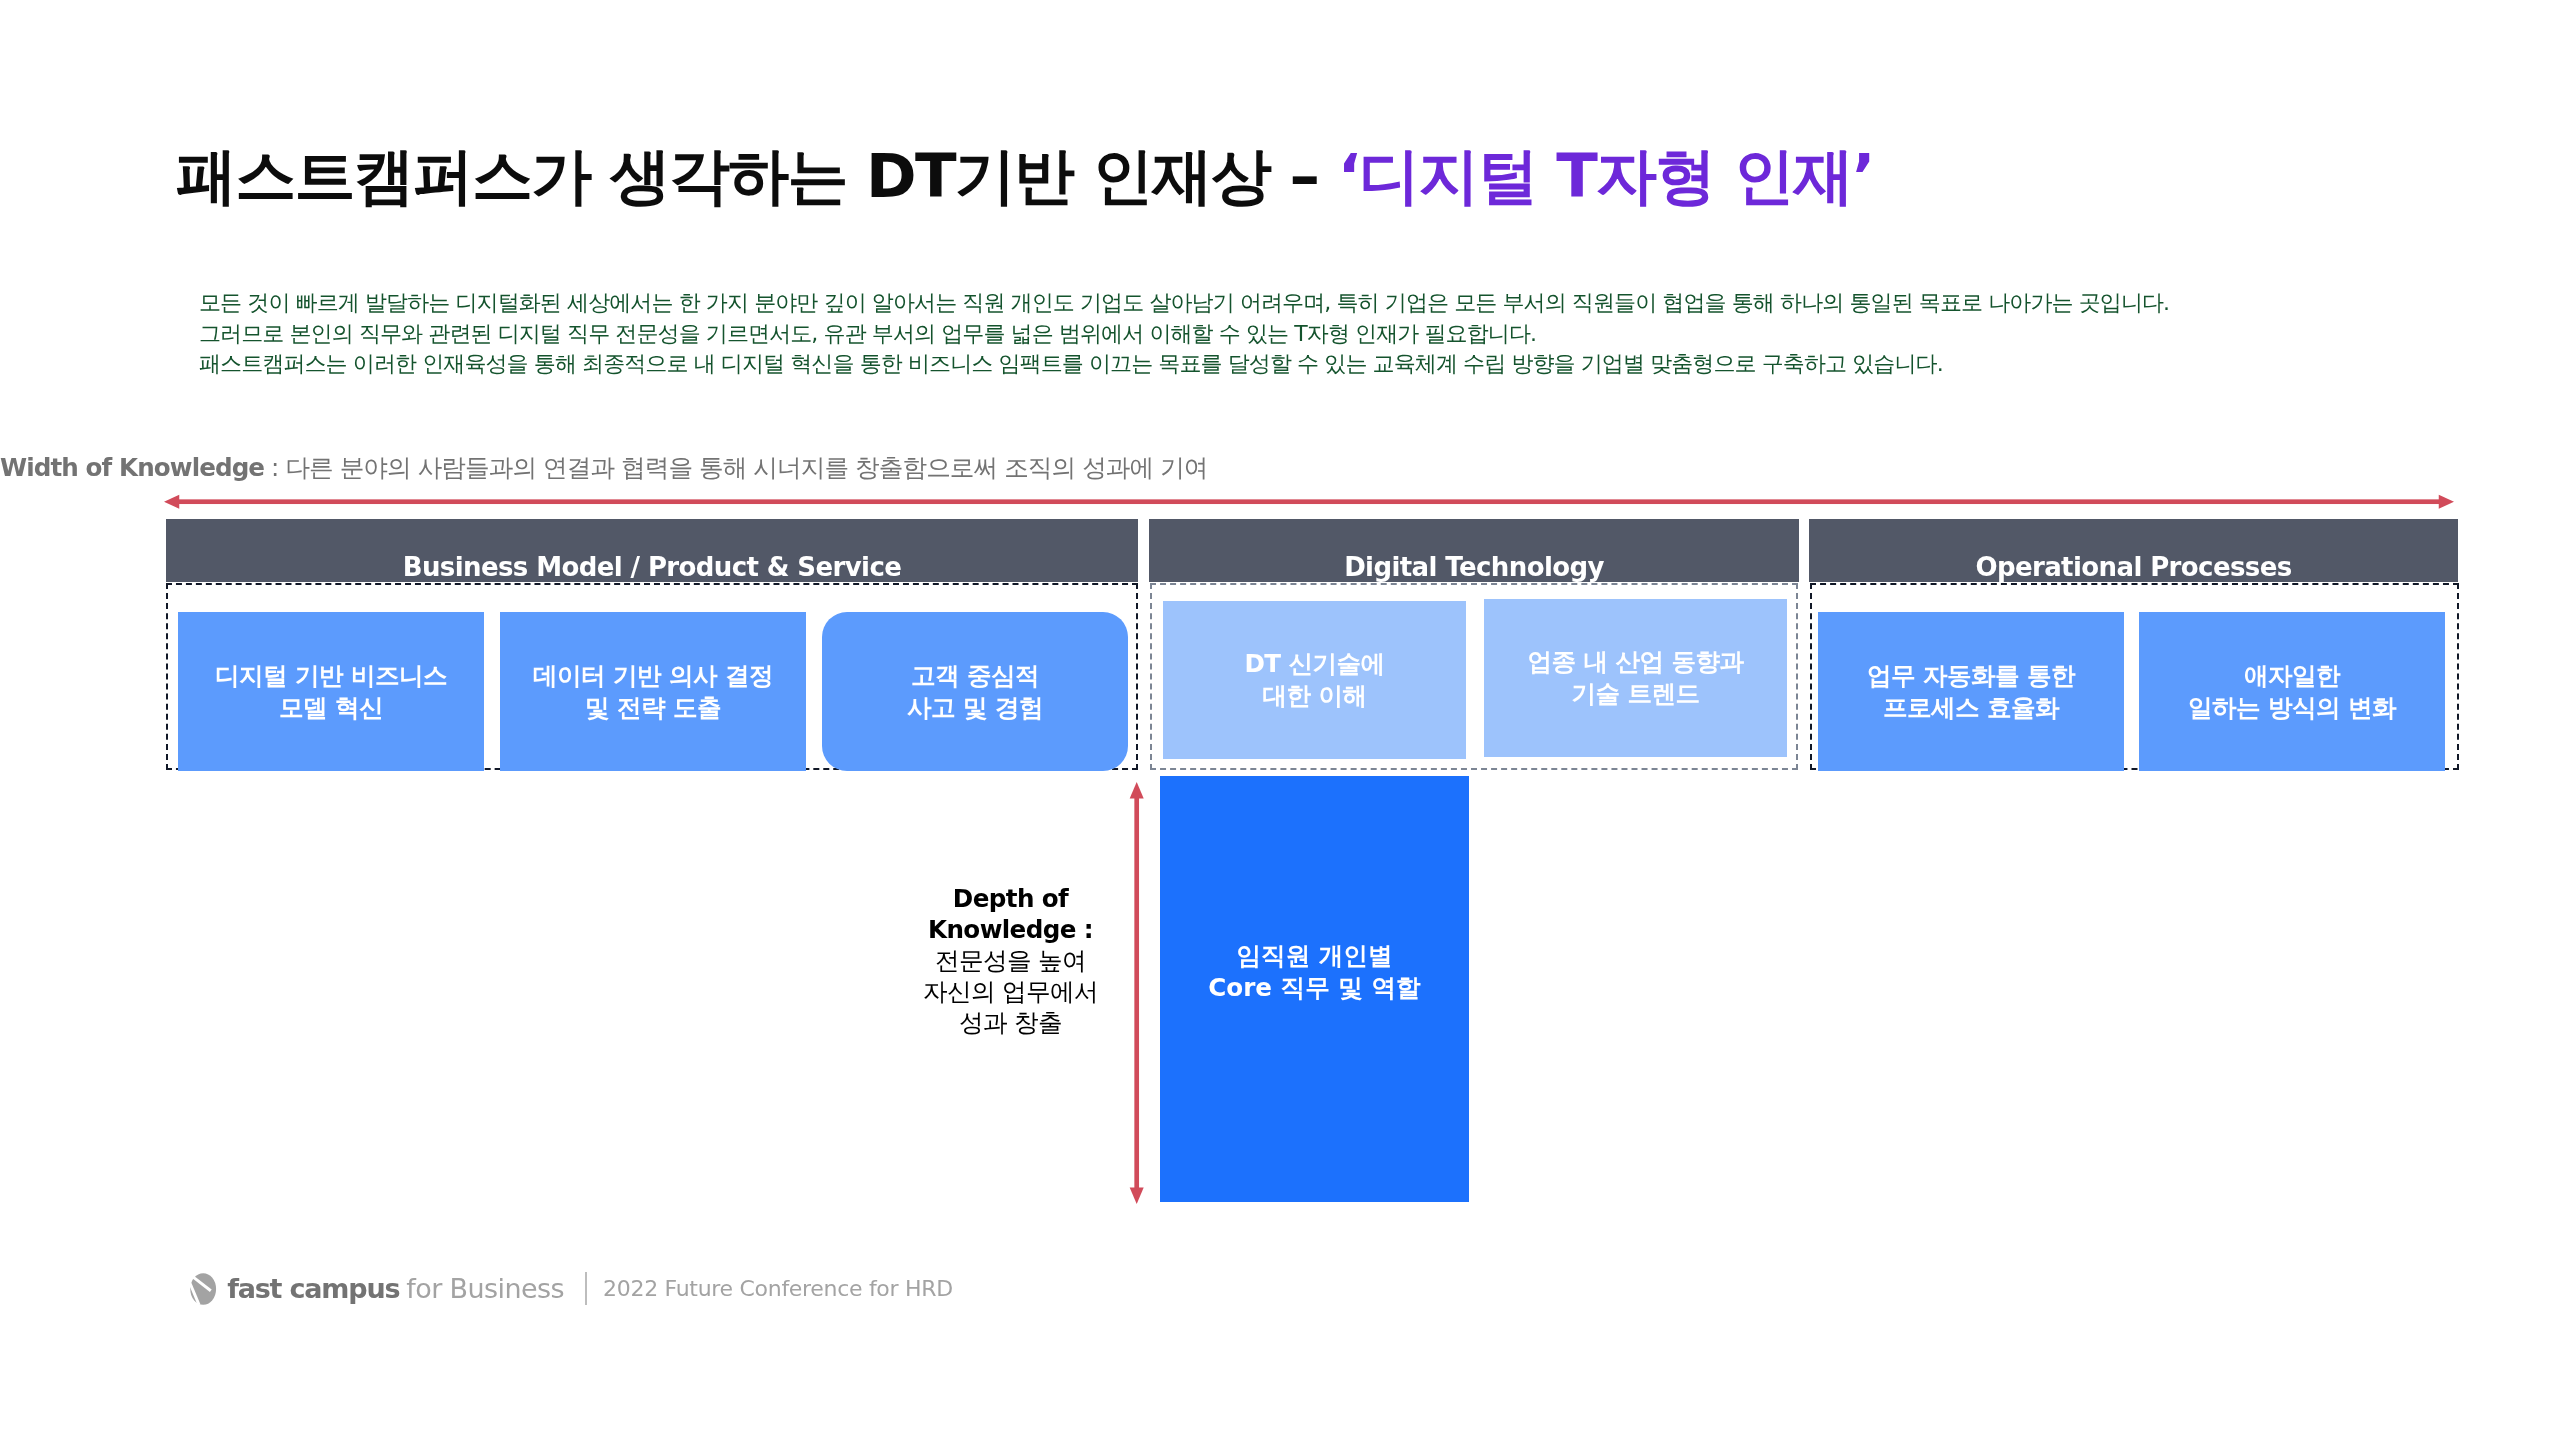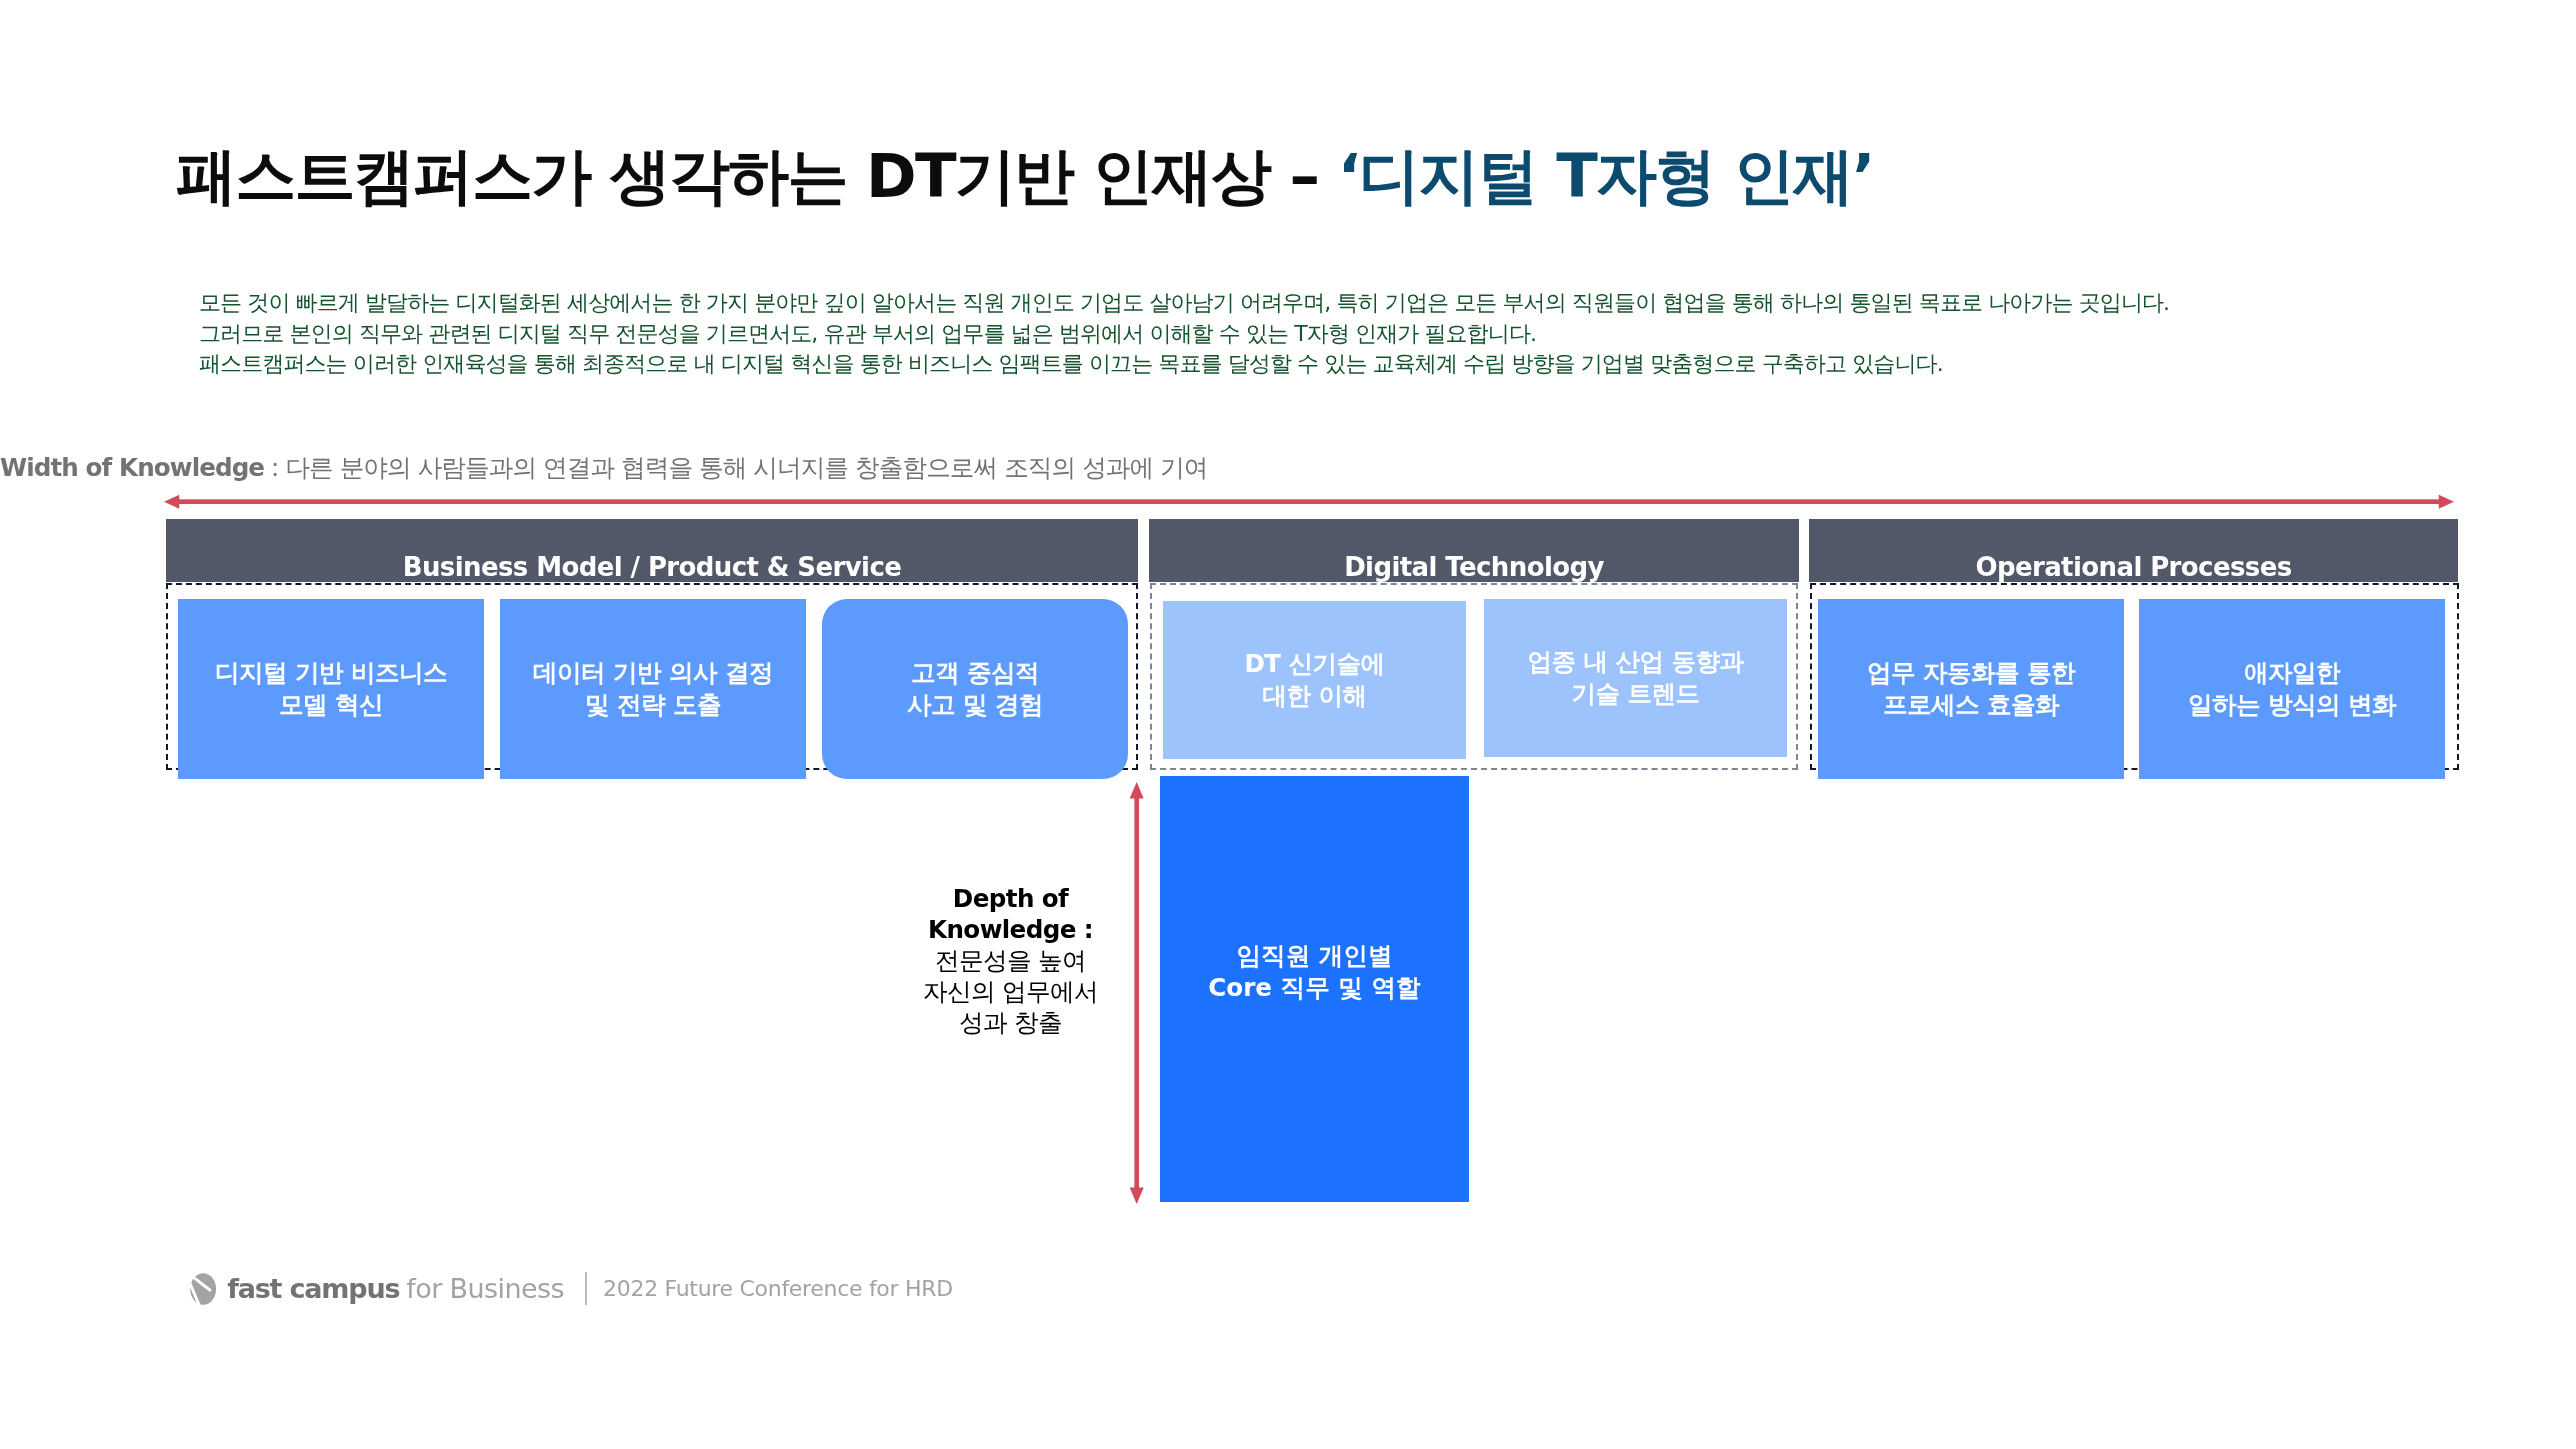--- a/index.html
+++ b/index.html
@@ -4,21 +4,21 @@
 <style>
   * { box-sizing: border-box; margin: 0; padding: 0; }
   html, body { width: 2576px; height: 1449px; background: #ffffff; overflow: hidden; }
   body { position: relative; font-family: "DejaVu Sans", "Liberation Sans", sans-serif; color: #111; }
 
   .title {
     position: absolute; left: 176px; top: 136px;
     font-size: 61px; font-weight: bold; color: #0c0c0c; letter-spacing: -1.8px; white-space: nowrap;
     font-family: "DejaVu Sans", sans-serif;
   }
-  .title .accent { color: #0c4a6e; margin-top: 35px; }
+  .title .accent { color: #6d28d9; margin-top: 35px; }
 
   .intro { position: absolute; left: 199px; top: 288px; width: 2226px; }
   .intro p { font-size: 22px; line-height: 30.5px; color: #14532d; letter-spacing: -0.9px; white-space: nowrap; font-family: "DejaVu Sans", sans-serif; }
 
   .width-label {
     position: absolute; left: 0; width: 2054px; top: 451px; text-align: left;
     font-size: 24.6px; letter-spacing: -0.9px; white-space: nowrap; color: #737373;
   }
   .width-label .strong { font-weight: bold; }
 
@@ -27,21 +27,21 @@
 
   .header {
     position: absolute; top: 519px; height: 63px; background: #525867;
     color: #ffffff; font-weight: bold; font-size: 26px; letter-spacing: -0.6px;
     display: flex; align-items: flex-end; justify-content: center; white-space: nowrap;
   }
   .dashbox { position: absolute; top: 583px; height: 187px; border: 2.9px dashed #111827; }
   .dashbox.grey { border-color: #7c8594; }
 
   .card {
-    position: absolute; top: 599px; height: 180px;
+    position: absolute; top: 612px; height: 159px;
     display: flex; align-items: center; justify-content: center; text-align: center;
     color: #ffffff; font-weight: bold; font-size: 24.6px; line-height: 32px; letter-spacing: -0.6px;
   }
   .card.mid { background: #5c9bfd; }
   .card.light { background: #9dc3fc; }
   .card span { display: block; }
 
   .core {
     position: absolute; left: 1160px; top: 776px; width: 309px; height: 426px; background: #1c71fd;
     color: #fff; font-weight: bold; font-size: 24.6px; line-height: 32px; text-align: center;

